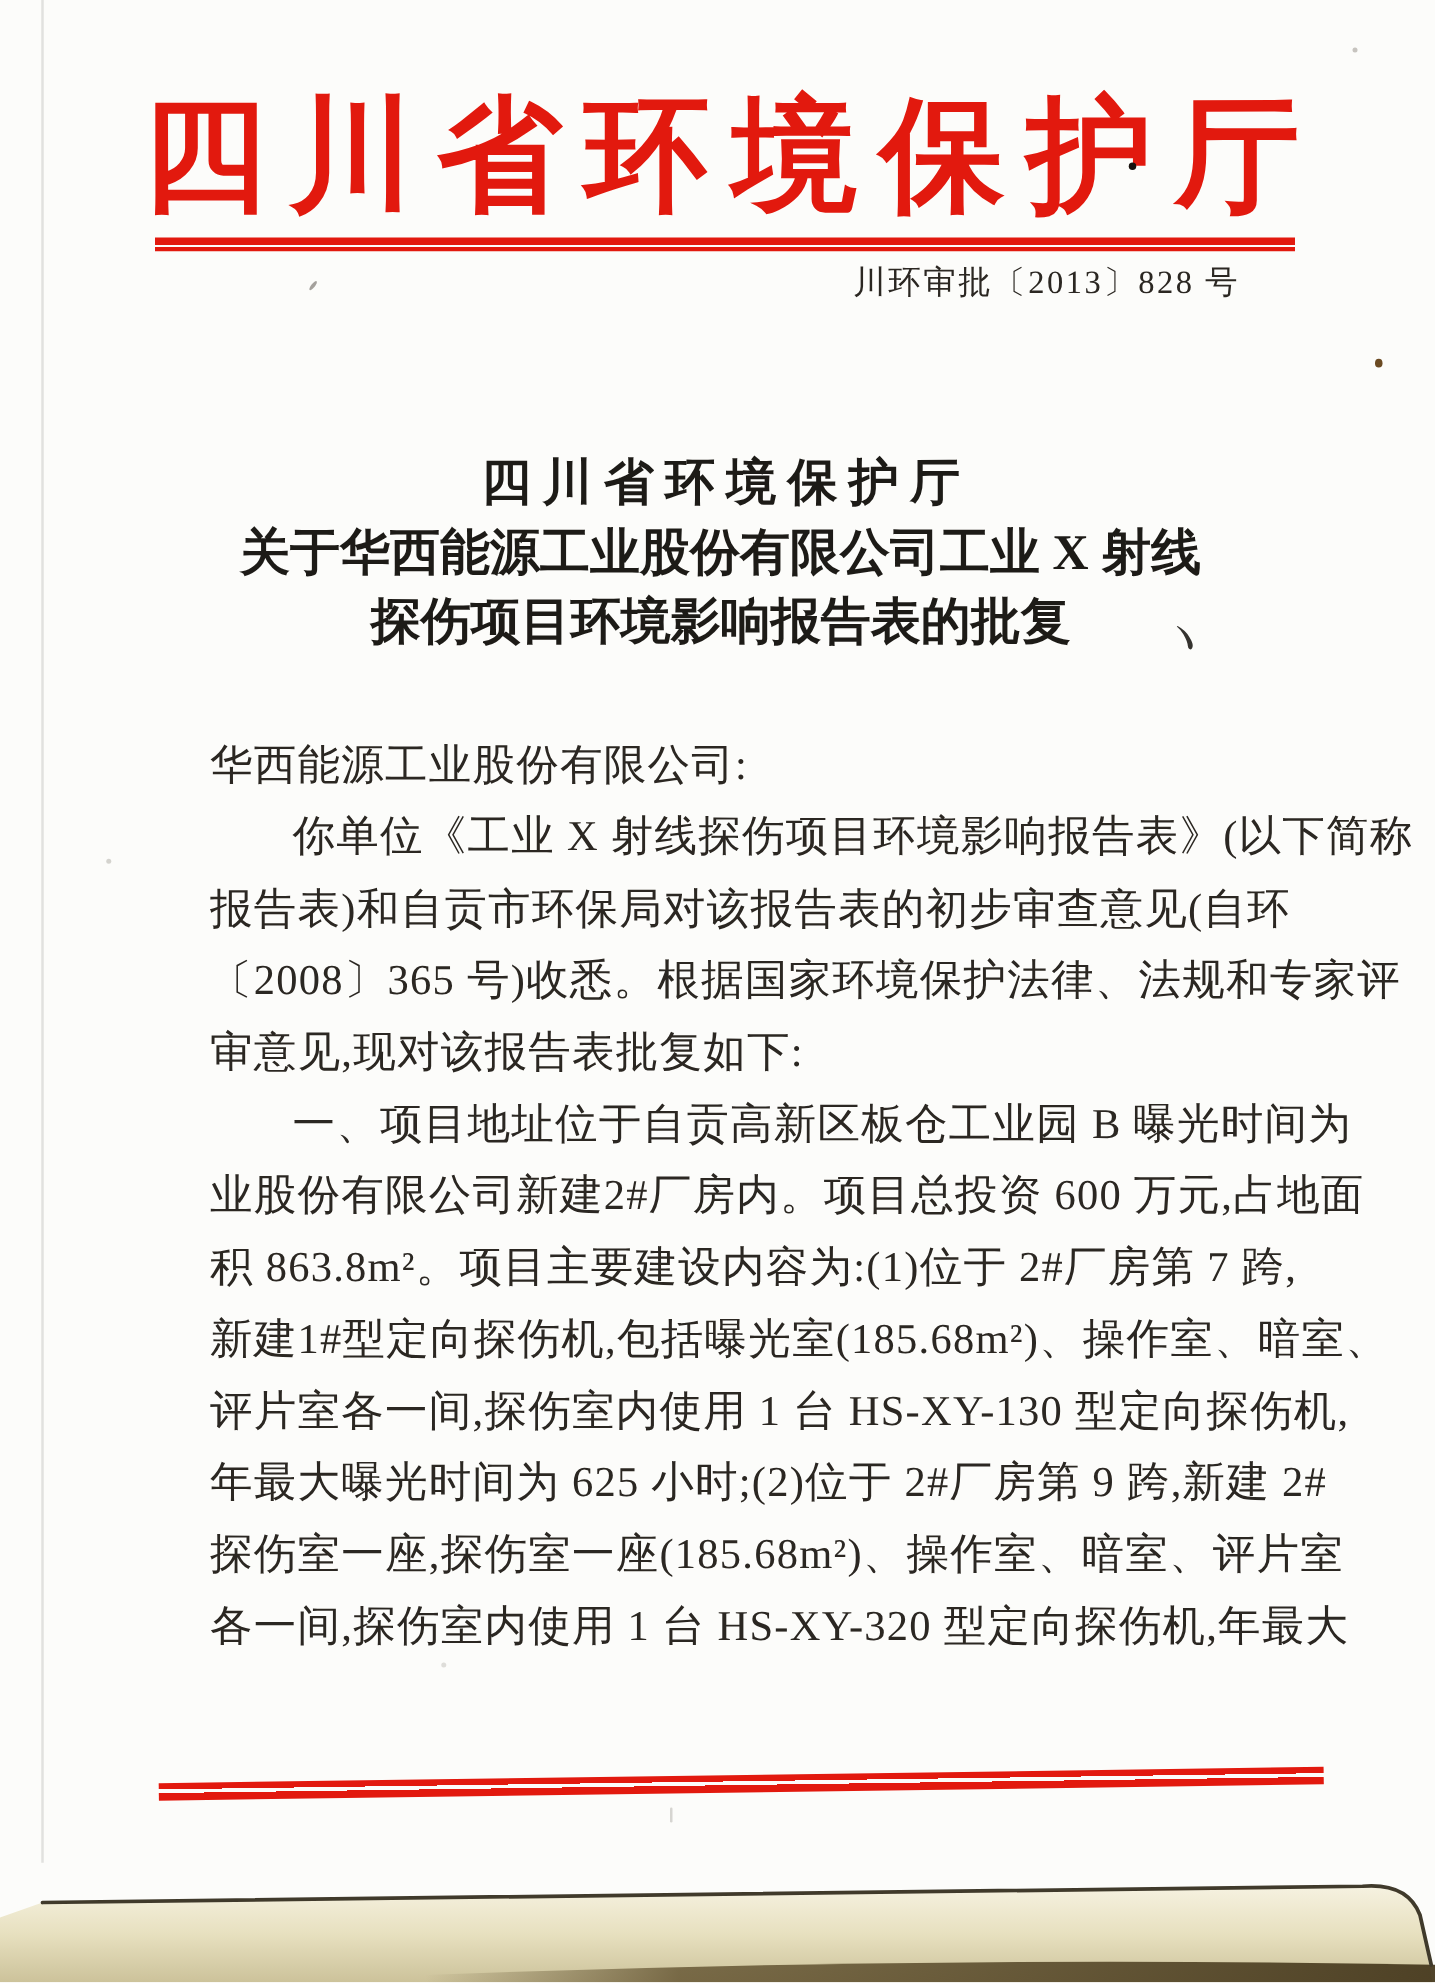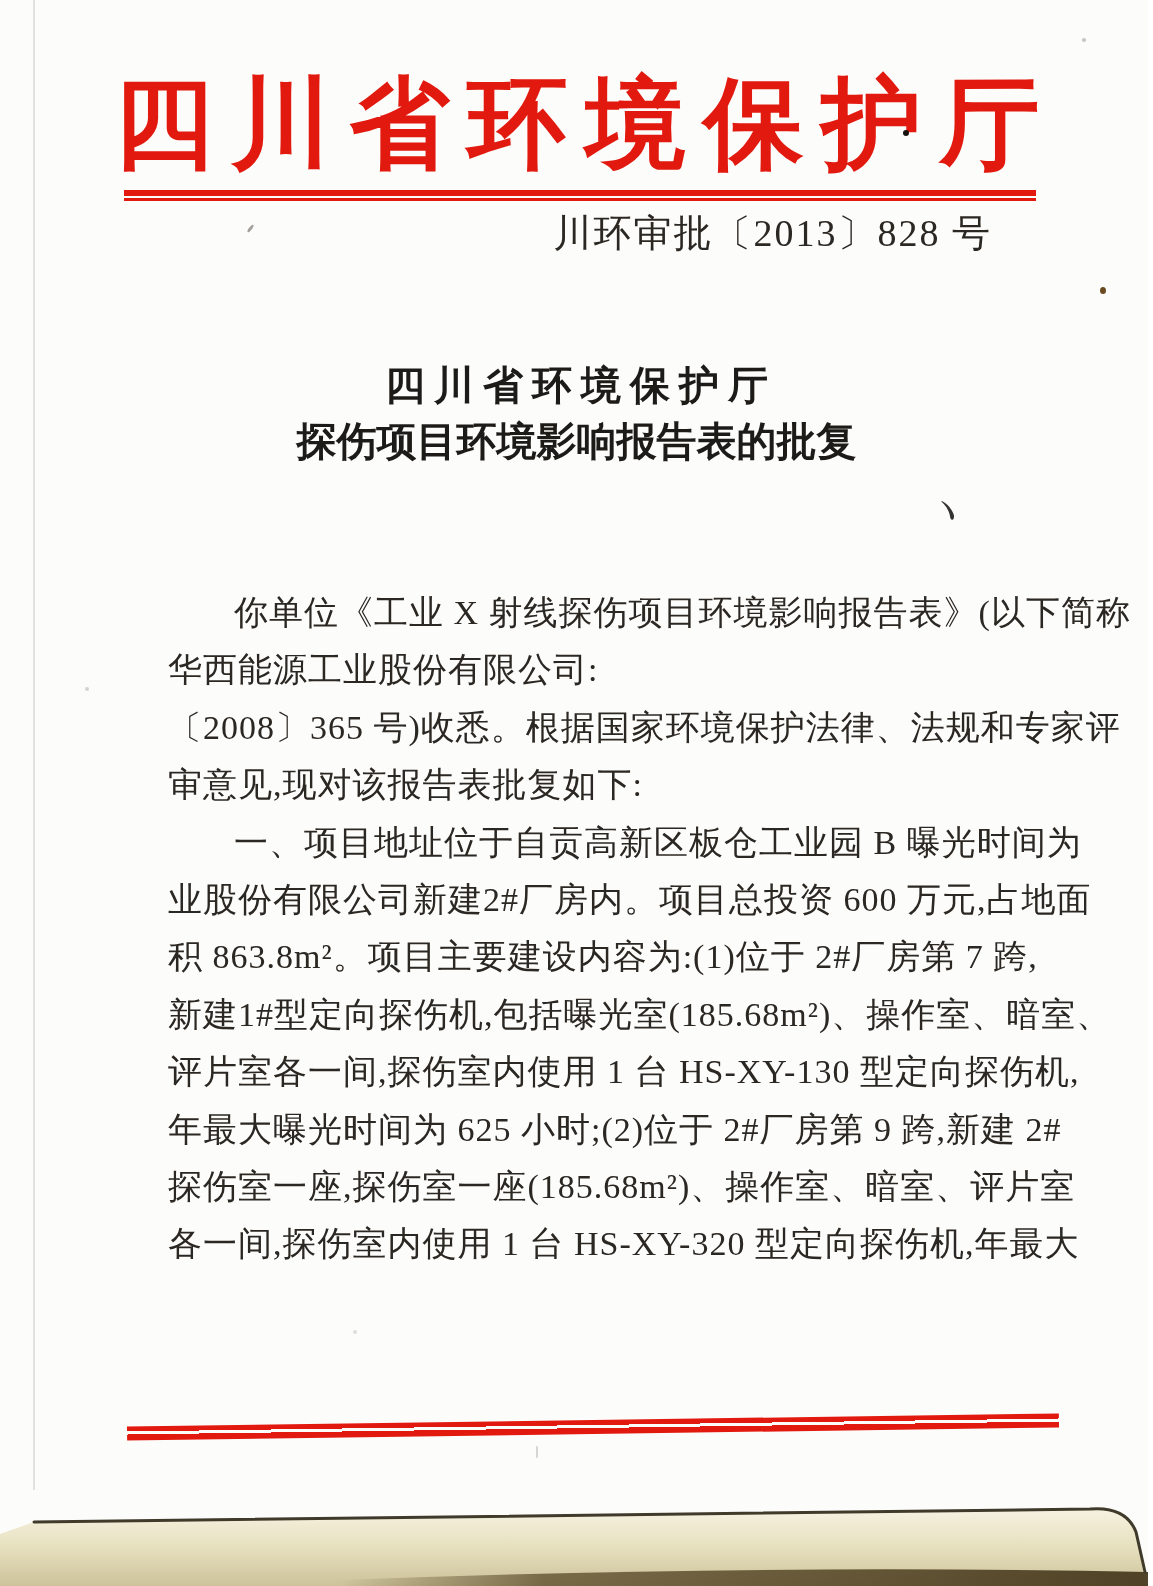--- a/index.html
+++ b/index.html
@@ -33,21 +33,21 @@
     color:var(--red);
     font-family:"Liberation Serif","DejaVu Serif",serif;
     white-space:nowrap;
   }
   .masthead-rule{
     position:absolute;left:124px;top:190px;width:912px;height:11px;
     background:linear-gradient(180deg,var(--red) 0 6px,var(--paper) 6px 8px,var(--red) 8px 11px);
   }
   .docnum{
     position:absolute;top:208px;right:156px;
-    font-size:38px;letter-spacing:2px;color:var(--ink);
+    font-size:26px;letter-spacing:2px;color:var(--ink);
     white-space:nowrap;
   }
   
   .title{
     position:absolute;top:358px;left:0;width:1153px;
     text-align:center;font-weight:bold;color:#1d1b17;
     font-size:40px;line-height:55.5px;
     font-family:"Liberation Serif","DejaVu Serif",serif;
   }
   .title .t-sp{letter-spacing:9px;text-indent:9px;}
@@ -91,28 +91,30 @@
   <div class="vline"></div>
 
   <h1 class="agency">四川省环境保护厅</h1>
 
   <div class="masthead-rule"></div>
 
   <div class="docnum">川环审批〔2013〕828 号</div>
 
   <div class="title">
     <div class="t-sp">四川省环境保护厅</div>
+    <div>关于华西能源工业股份有限公司工业 X 射线</div>
     <div>探伤项目环境影响报告表的批复</div>
   </div>
 
   <span class="pen-tick">ヽ</span>
 
   <div class="body-text">
+    <div class="line">华西能源工业股份有限公司:</div>
     <div class="line indent">你单位《工业 X 射线探伤项目环境影响报告表》(以下简称</div>
-    <div class="line">华西能源工业股份有限公司:</div>
+    <div class="line">报告表)和自贡市环保局对该报告表的初步审查意见(自环</div>
     <div class="line">〔2008〕365 号)收悉。根据国家环境保护法律、法规和专家评</div>
     <div class="line">审意见,现对该报告表批复如下:</div>
     <div class="line indent">一、项目地址位于自贡高新区板仓工业园 B 曝光时间为</div>
     <div class="line">业股份有限公司新建2#厂房内。项目总投资 600 万元,占地面</div>
     <div class="line">积 863.8m²。项目主要建设内容为:(1)位于 2#厂房第 7 跨,</div>
     <div class="line">新建1#型定向探伤机,包括曝光室(185.68m²)、操作室、暗室、</div>
     <div class="line">评片室各一间,探伤室内使用 1 台 HS-XY-130 型定向探伤机,</div>
     <div class="line">年最大曝光时间为 625 小时;(2)位于 2#厂房第 9 跨,新建 2#</div>
     <div class="line">探伤室一座,探伤室一座(185.68m²)、操作室、暗室、评片室</div>
     <div class="line">各一间,探伤室内使用 1 台 HS-XY-320 型定向探伤机,年最大</div>

